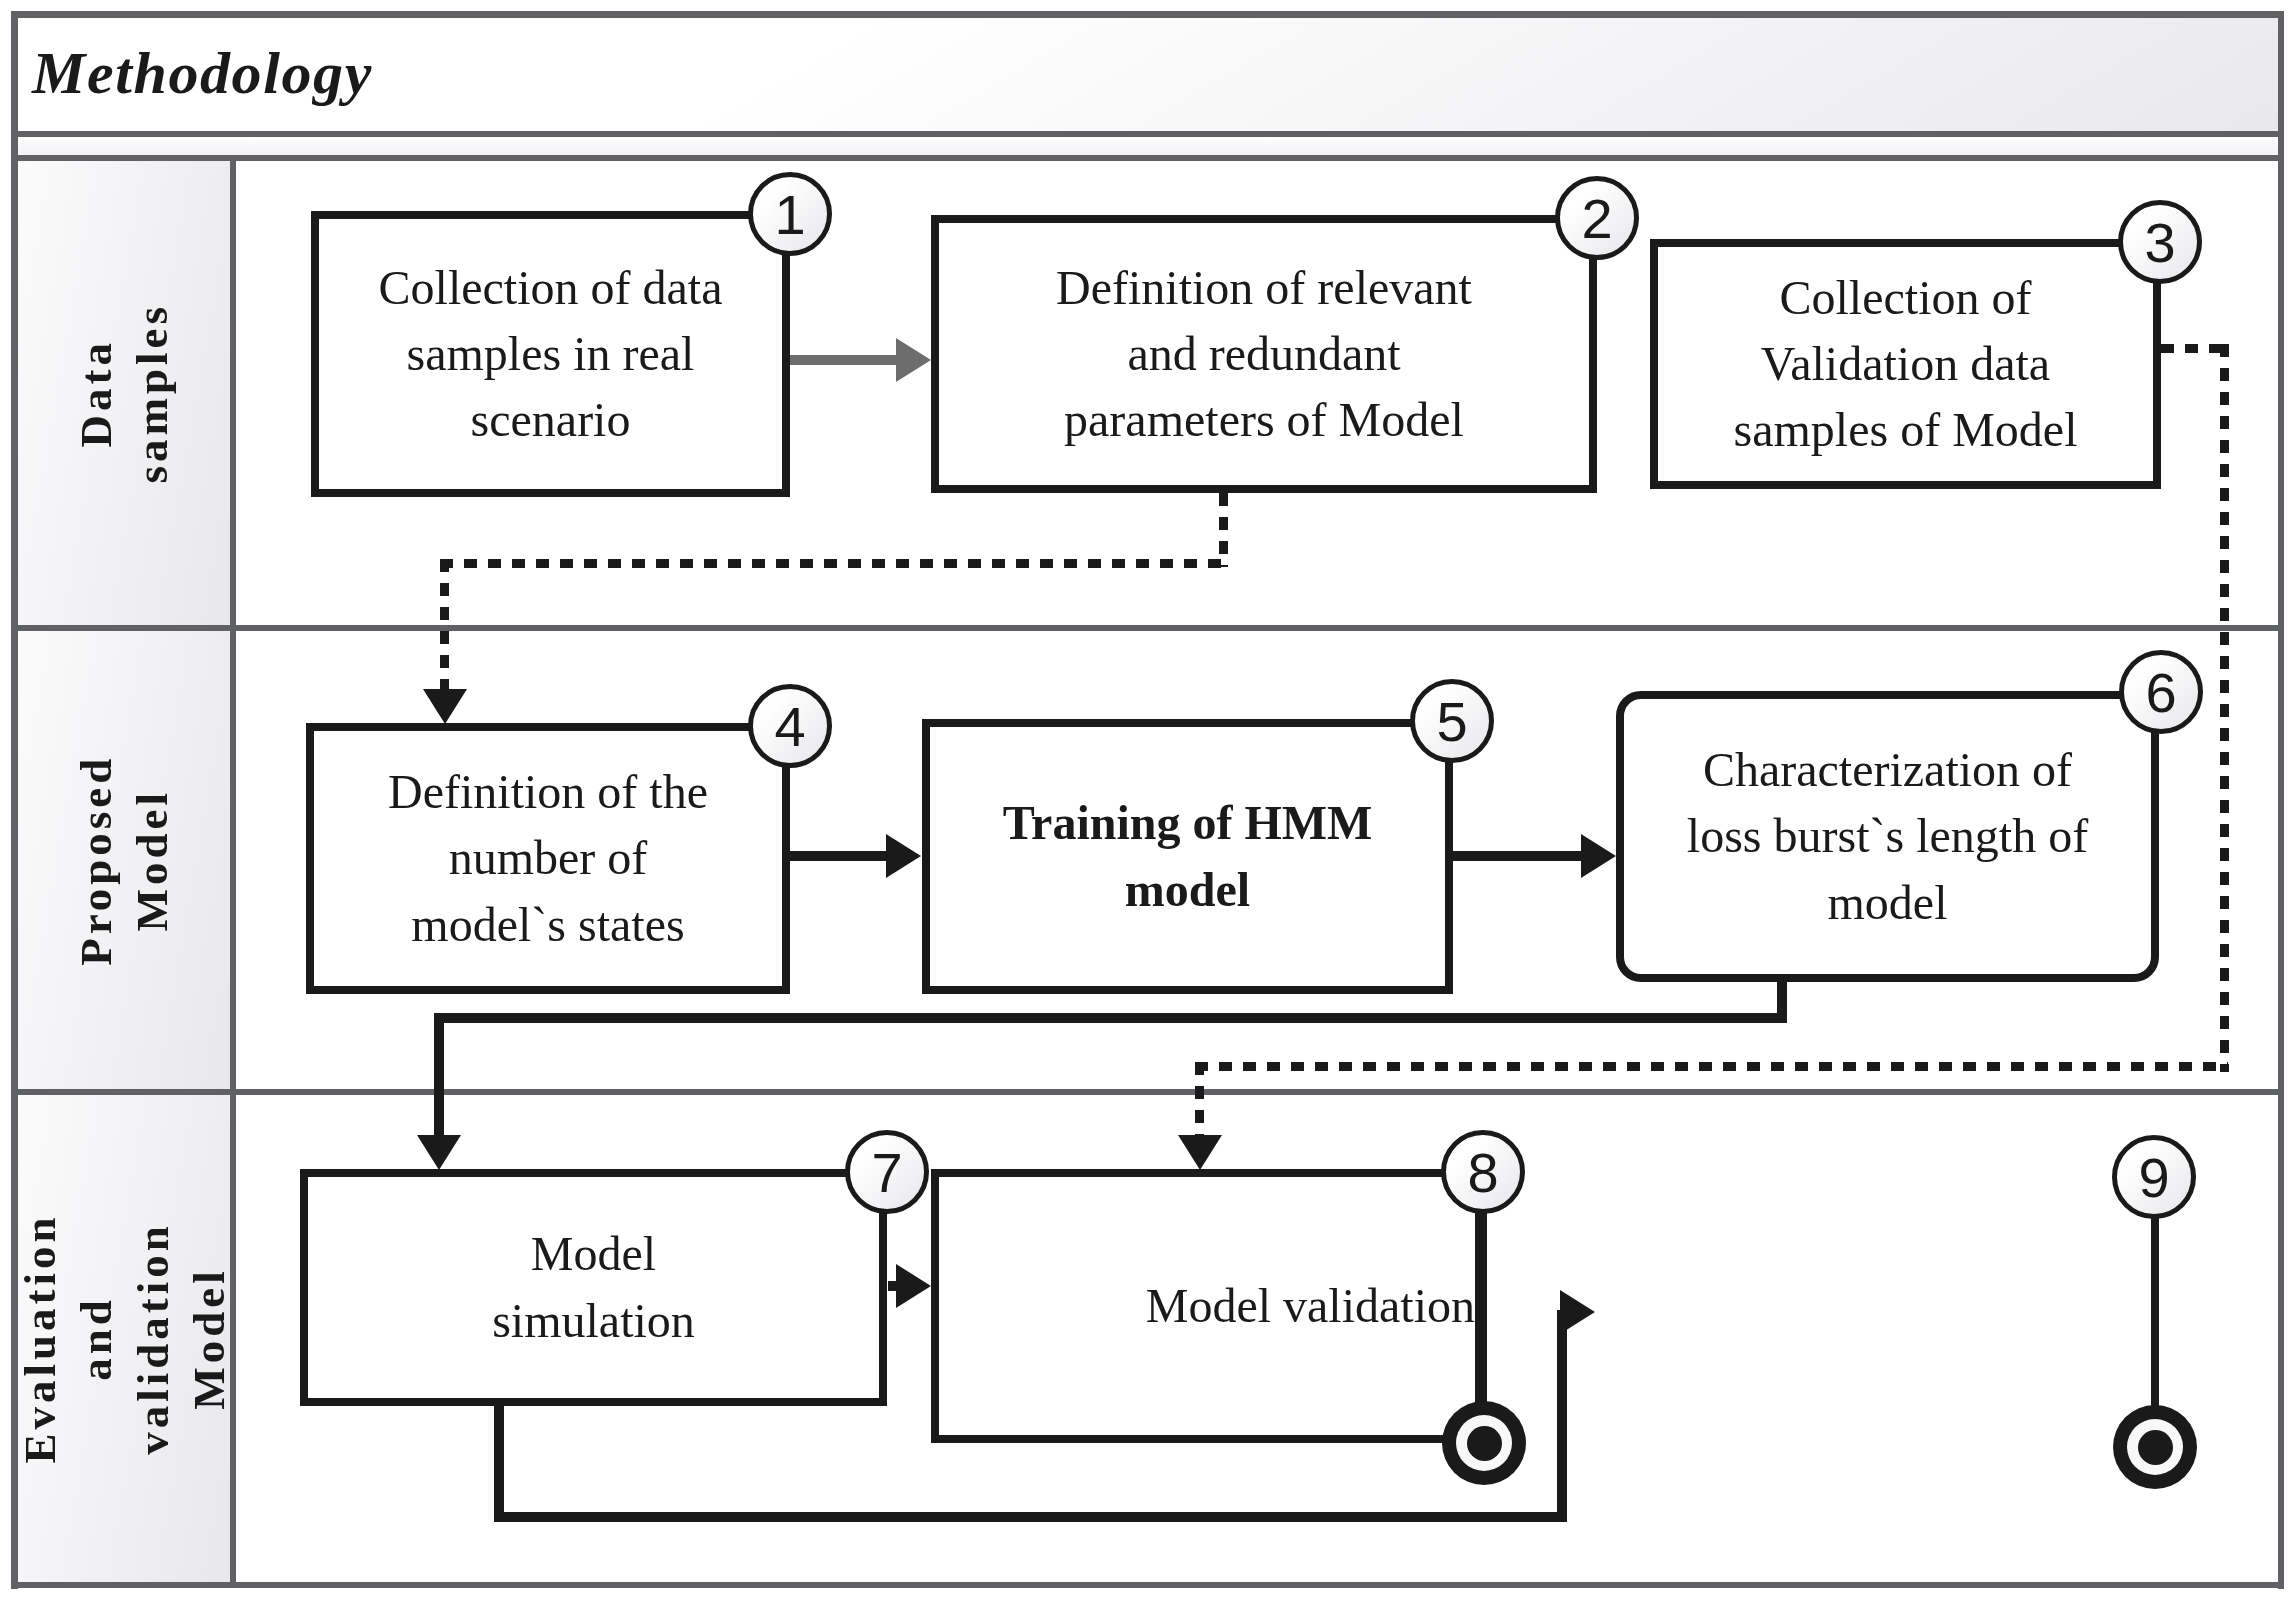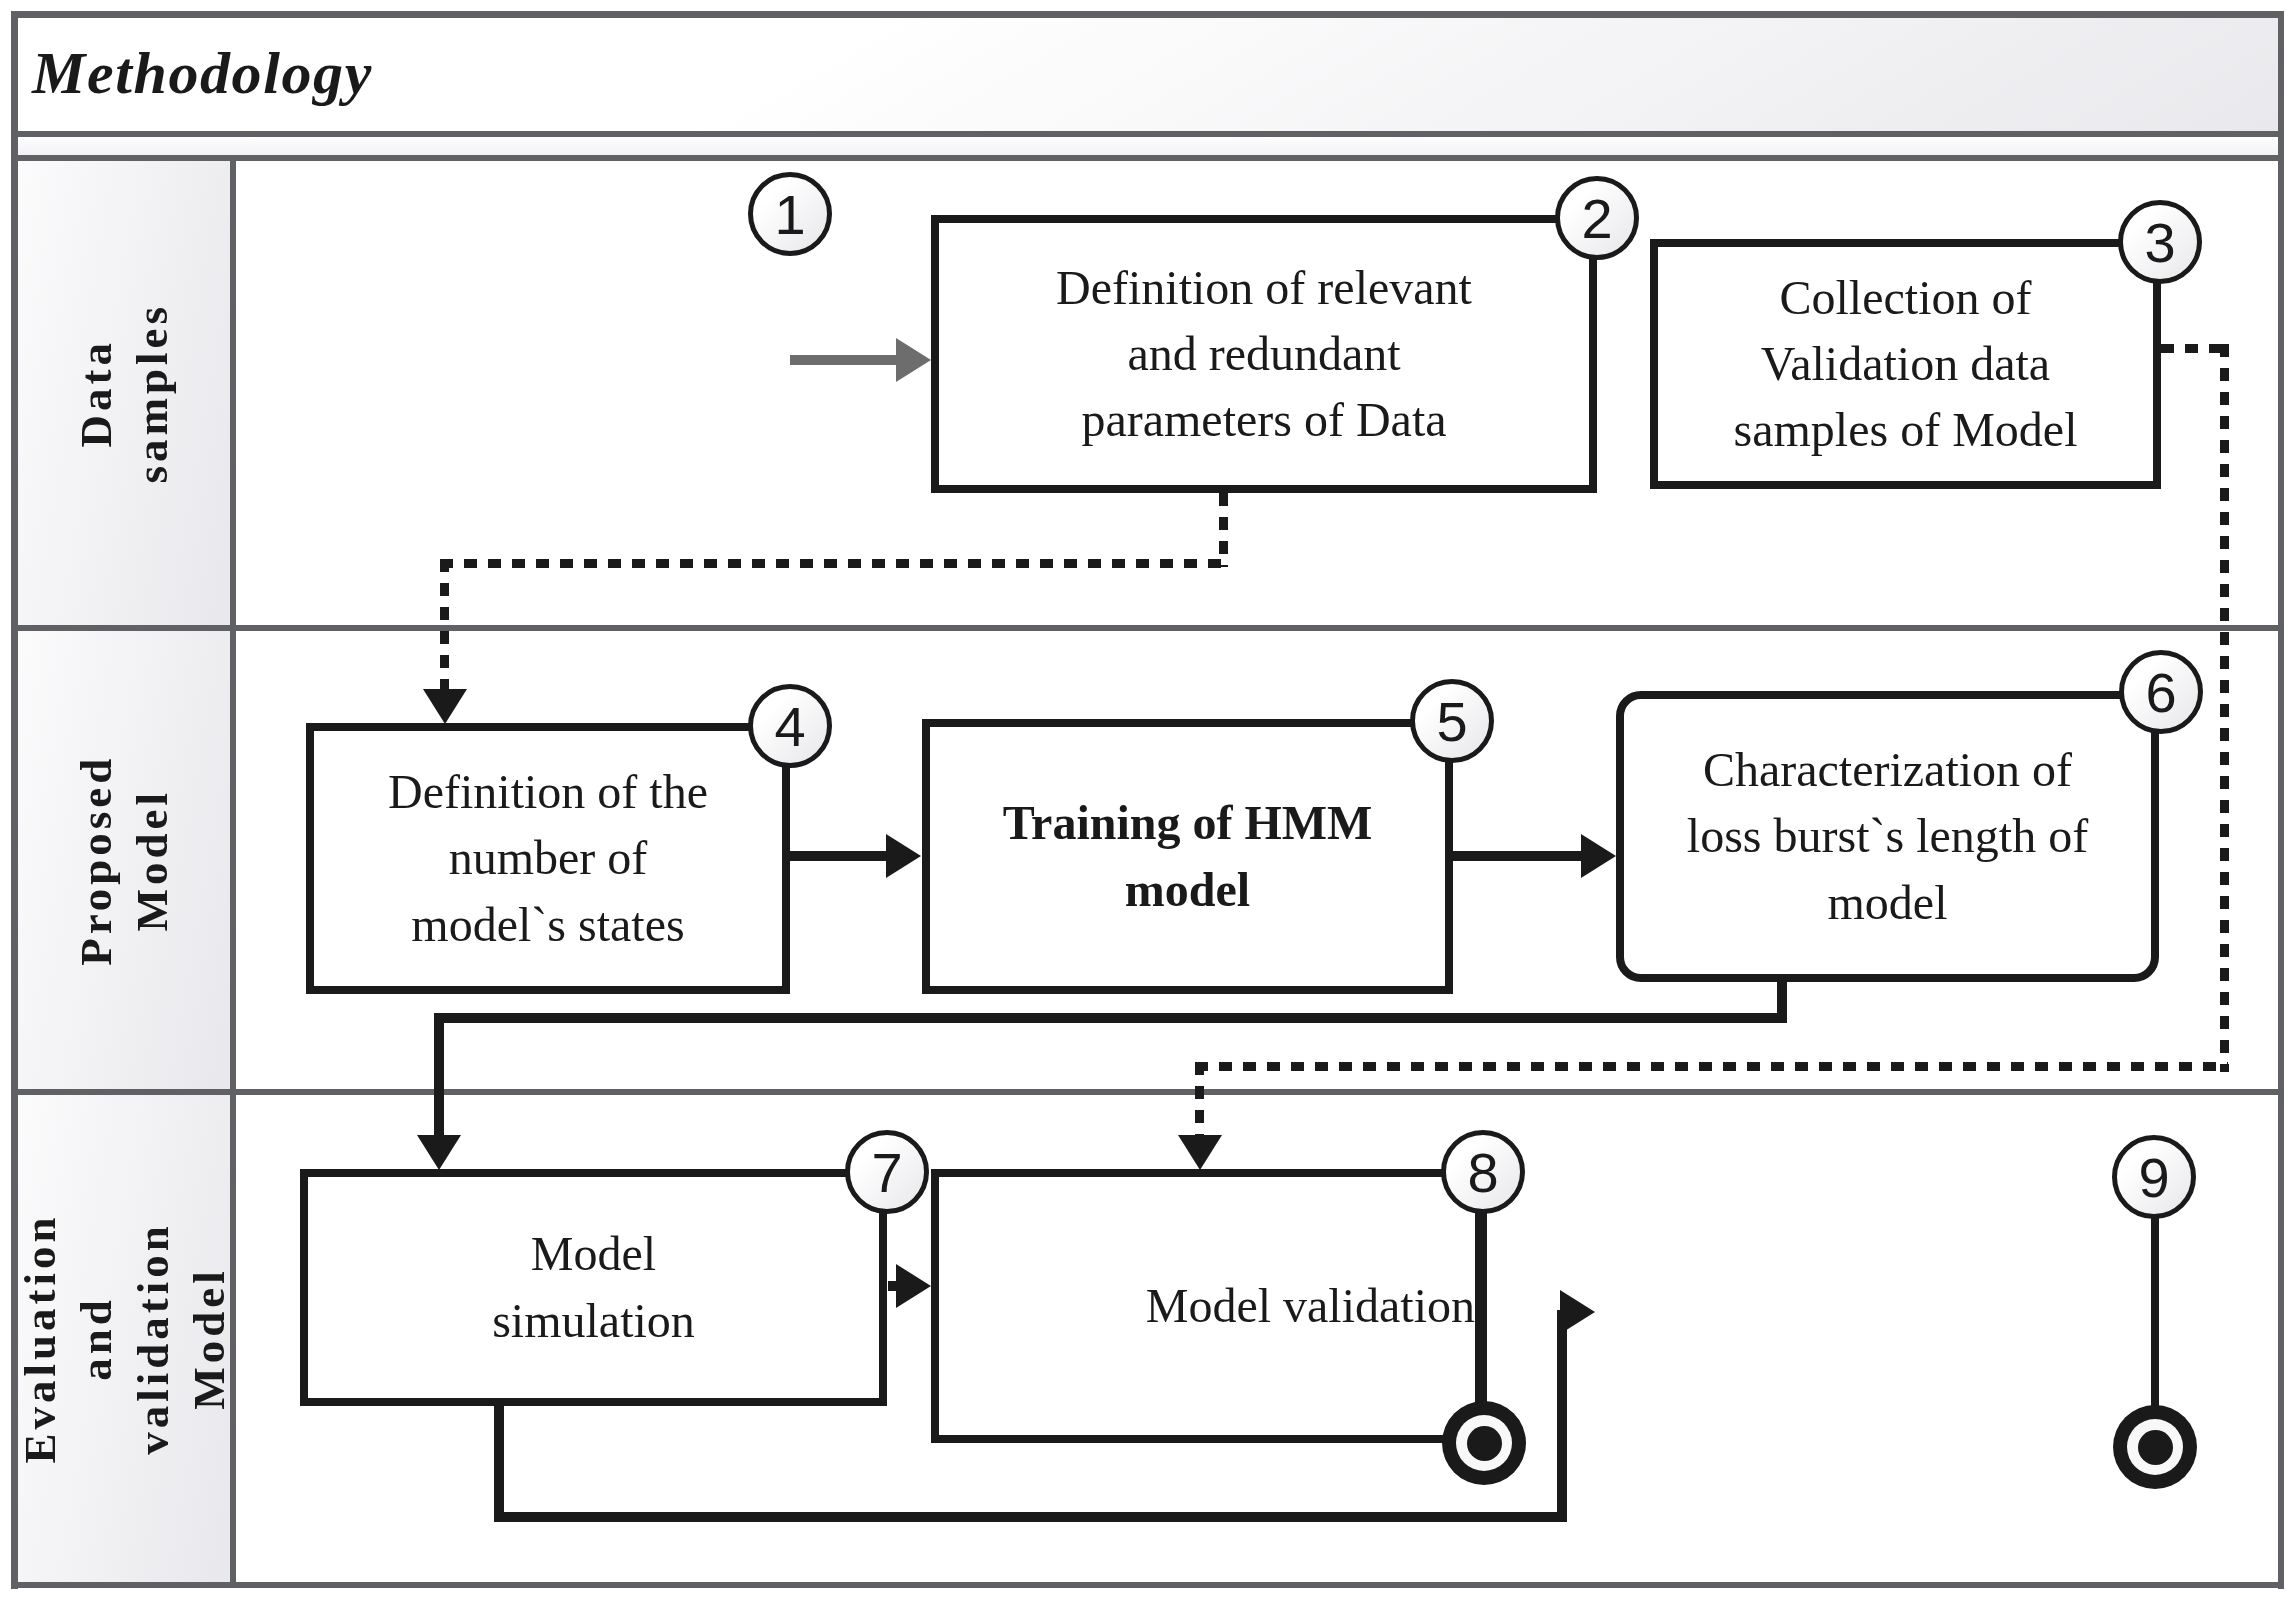--- a/index.html
+++ b/index.html
@@ -130,24 +130,29 @@
 
   <div class="dash-h" style="left:2161px;top:344px;width:68px;"></div>
   <div class="dash-v" style="left:2220px;top:344px;height:728px;"></div>
   <div class="dash-h" style="left:1195px;top:1062px;width:1033px;"></div>
   <div class="dash-v" style="left:1195px;top:1062px;height:74px;"></div>
   <div class="head-down" style="left:1178px;top:1135px;"></div>
 
   <div class="stem" style="left:1479px;top:1173px;height:270px;"></div>
   <div class="stem" style="left:2151px;top:1178px;height:269px;"></div>
 
+  <div class="box" style="left:311px;top:211px;width:463px;height:270px;">
+    <div class="box-text">Collection of data
+samples in real
+scenario</div>
+  </div>
   <div class="box" style="left:931px;top:215px;width:650px;height:262px;">
     <div class="box-text">Definition of relevant
 and redundant
-parameters of Data</div>
+parameters of Model</div>
   </div>
   <div class="box" style="left:306px;top:723px;width:468px;height:255px;">
     <div class="box-text">Definition of the
 number of
 model`s states</div>
   </div>
   <div class="box" style="left:1650px;top:239px;width:495px;height:234px;">
     <div class="box-text">Collection of
 Validation data
 samples of Model</div>

